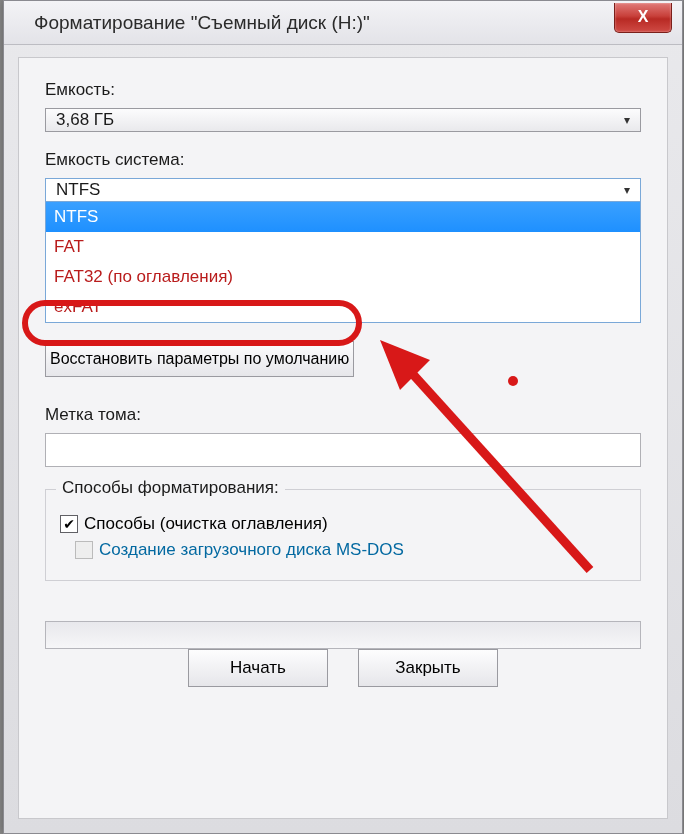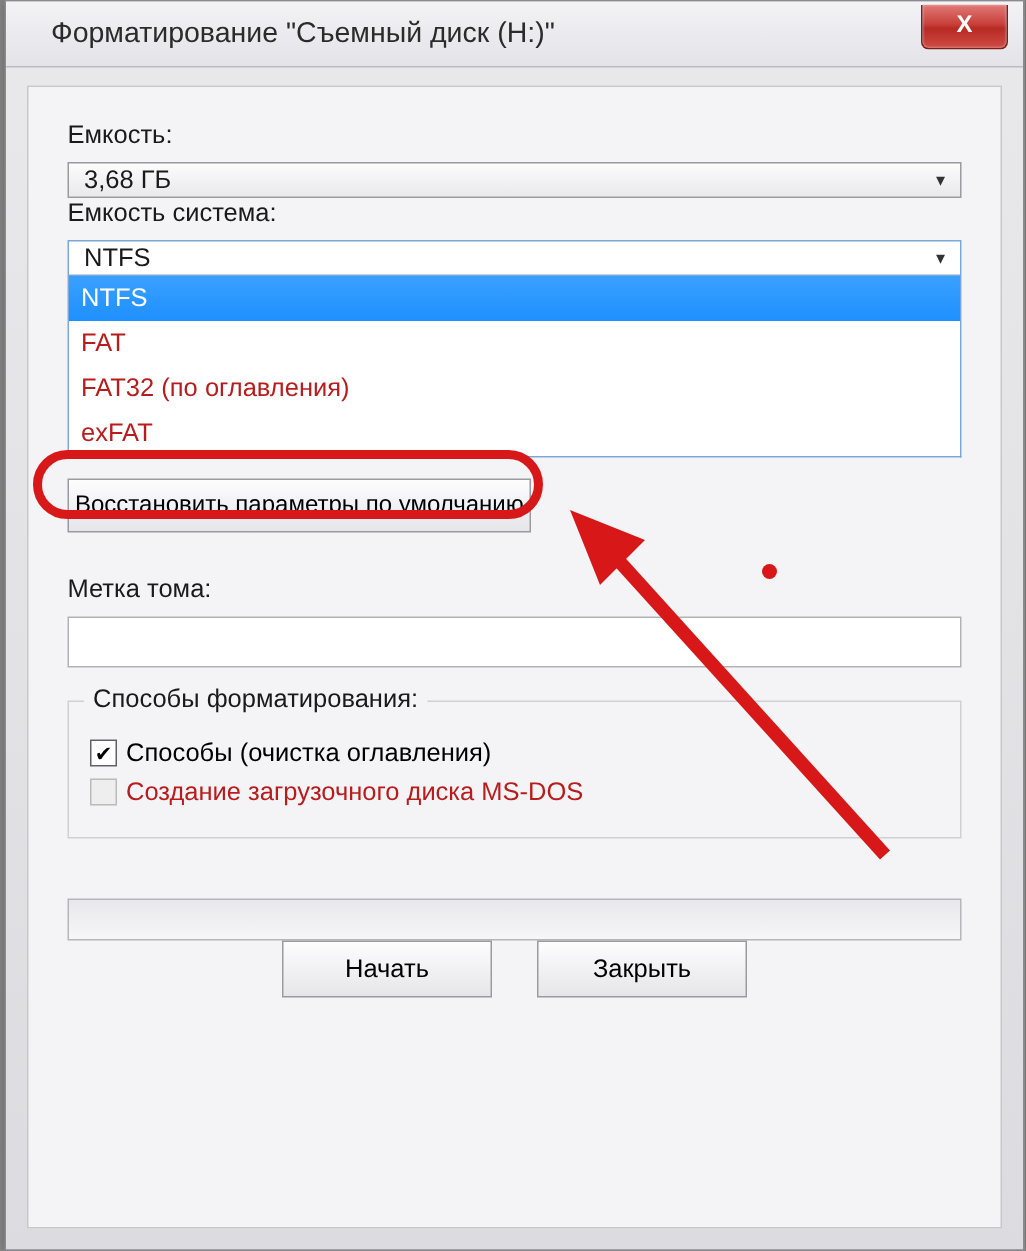--- a/index.html
+++ b/index.html
@@ -99,21 +99,21 @@
     padding: 4px 8px;
     font-size: 17px;
     color: #b91c1c;
     line-height: 22px;
   }
   .dropdown .opt.sel {
     background: #1e90ff;
     background: linear-gradient(#3aa0ff, #1e90ff);
     color: #fff;
   }
-  .block { }
+  .block { margin-bottom: 18px; }
   .reset-btn {
     height: 36px;
     padding: 0 4px;
     background: linear-gradient(#fdfdfe, #e6e6ea);
     border: 1px solid #9a9aa0;
     font-size: 16px;
     display: inline-flex;
     align-items: center;
   }
   .textinput {
@@ -154,21 +154,21 @@
     display: inline-flex;
     align-items: center;
     justify-content: center;
     font-size: 14px;
     color: #000;
   }
   .chkbox.disabled {
     border-color: #bbb;
     background: #eee;
   }
-  .chkrow.disabled { color: #b91c1c; }
+  .chkrow.disabled { color: #0369a1; margin-left: 15px; }
   .progress {
     width: 100%;
     height: 28px;
     background: linear-gradient(#e8e8ec, #f6f6f8);
     border: 1px solid #b5b5bb;
     margin-top: 40px;
   }
   .btnrow {
     display: flex;
     justify-content: center;

